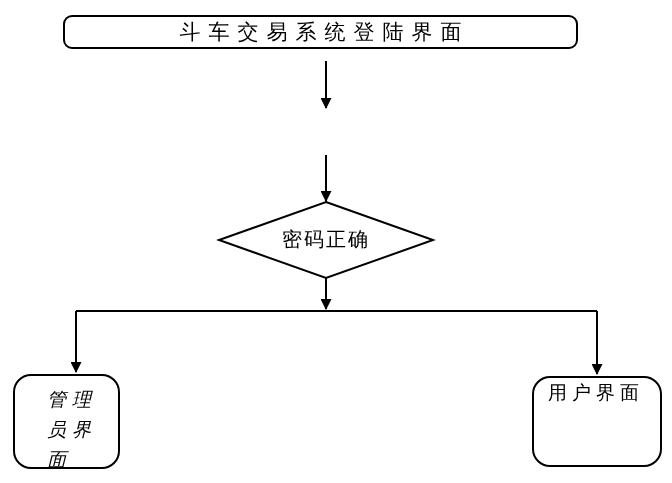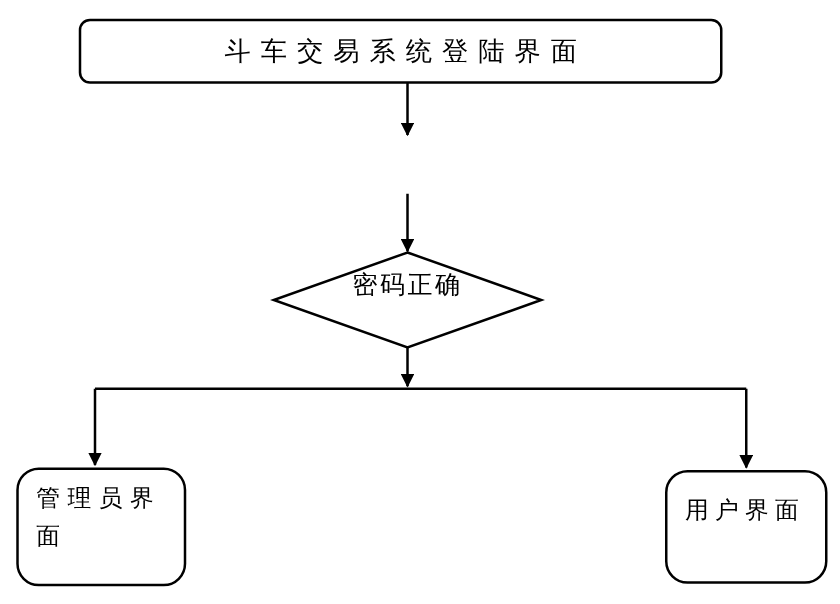--- a/index.html
+++ b/index.html
@@ -37,60 +37,61 @@
   }
   marker path { fill: var(--line); }
   .node {
     position: absolute;
     background: var(--node-fill);
     border: 2px solid var(--line);
     color: var(--line);
   }
   .node-terminator-top {
     left: 63px; top: 15px;
-    width: 515px; height: 52px;
+    width: 515px; height: 34px;
     border-radius: 9px;
     display: flex; align-items: center; justify-content: center;
     font-size: 21px;
     letter-spacing: 8px;
     text-indent: 8px; 
   }
   .node-process {
     left: 255px; top: 110px;
     width: 144px; height: 45px;
     border-radius: 11px;
     display: flex; align-items: center; justify-content: center;
     font-size: 21px;
     letter-spacing: 4px;
     text-indent: 4px;
   }
   .decision-label {
     position: absolute;
-    left: 219px; top: 189px;
+    left: 219px; top: 201px;
     width: 214px; height: 76px;
     display: flex; align-items: center; justify-content: center;
     font-size: 20px;
     letter-spacing: 2px;
     color: var(--line);
     pointer-events: none;
   }
   .node-admin {
     left: 13px; top: 374px;
-    width: 136px; height: 95px;
+    width: 107px; height: 95px;
     border-radius: 18px;
-    padding: 8px 4px 0 14px;
+    padding: 8px 4px 0 32px;
     font-size: 19px;
     letter-spacing: 6px;
     line-height: 30px;
+    font-style: italic;
   }
   .node-user {
     left: 532px; top: 376px;
     width: 130px; height: 91px;
     border-radius: 18px;
-    padding: 16px 4px 0 14px;
+    padding: 0 4px 0 14px;
     font-size: 19px;
     letter-spacing: 5px;
     line-height: 28px;
   }
   .watermark {
     position: absolute;
     right: 2px; bottom: 4px;
     font-size: 13px;
     letter-spacing: 0.5px;
     color: var(--watermark);

